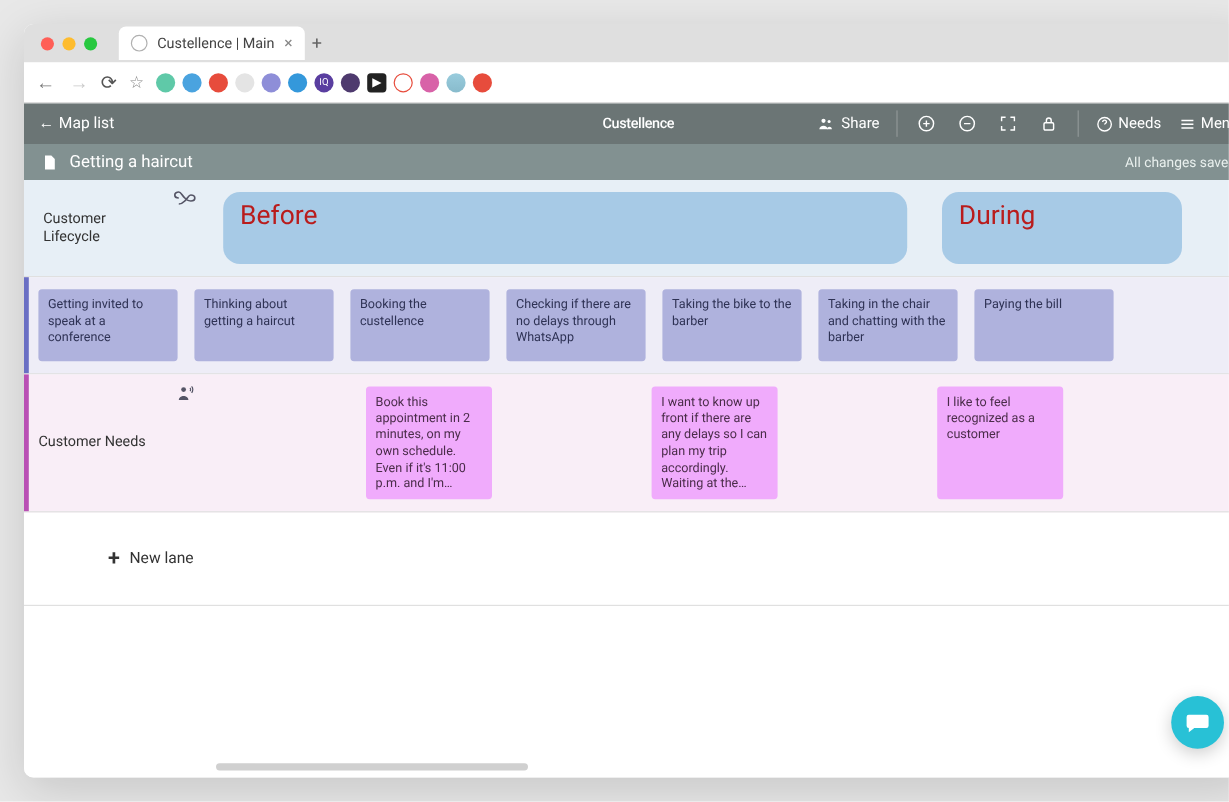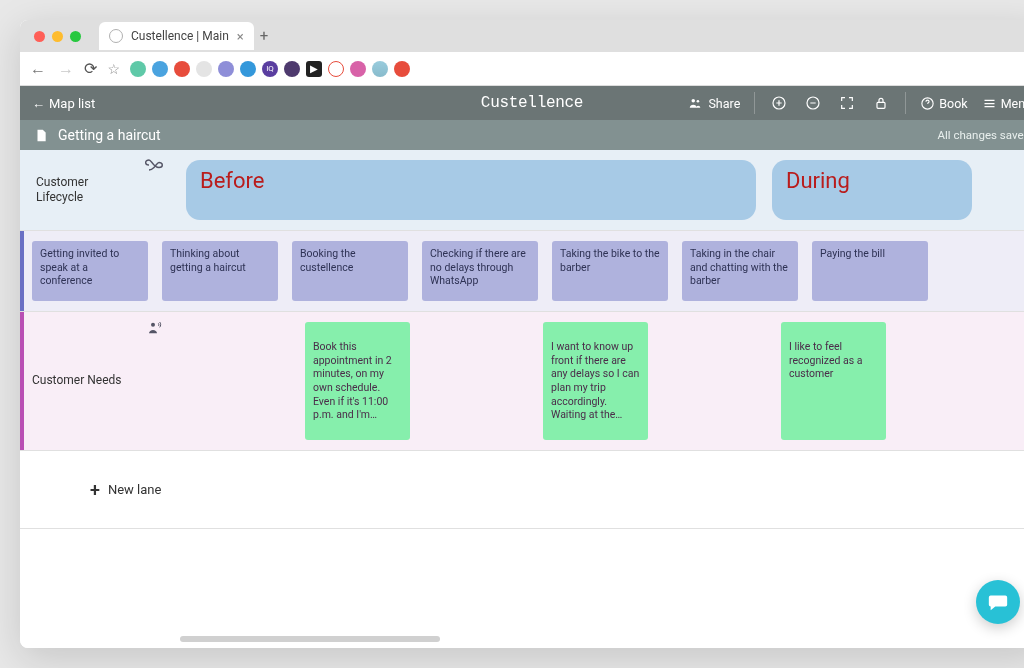--- a/index.html
+++ b/index.html
@@ -20,21 +20,21 @@
 .nav-arrows { display: flex; gap: 12px; color: #777; font-size: 16px; }
 .nav-arrows span { cursor: pointer; }
 .reload { color: #555; cursor: pointer; }
 .url-box { flex: 1; display: flex; align-items: center; font-size: 12.5px; color: #555; gap: 6px; }
 .lock { width: 12px; height: 12px; }
 .ext-icons { display: flex; gap: 6px; align-items: center; }
 .ext-icons .ei { width: 16px; height: 16px; border-radius: 50%; font-size: 10px; display:flex; align-items:center; justify-content:center; color:#fff; }
 .app { flex: 1; display: flex; flex-direction: column; background: #fff; overflow: hidden; }
 .topbar { background: #6b7575; color: #fff; height: 34px; display: flex; align-items: center; padding: 0 12px; font-size: 13px; }
 .back-link { display: flex; align-items: center; gap: 4px; cursor: pointer; }
-.brand { position: absolute; left: 50%; transform: translateX(-50%); font-size: 16px; font-weight: 500; letter-spacing: -0.3px; font-family: Liberation Mono, monospace; }
+.brand { position: absolute; left: 50%; transform: translateX(-50%); font-size: 12px; font-weight: 500; letter-spacing: -0.3px; }
 .topbar-right { margin-left: auto; display: flex; align-items: center; gap: 14px; }
 .share-btn { display: flex; align-items: center; gap: 5px; cursor: pointer; font-size: 12.5px; }
 .divider { width: 1px; height: 22px; background: rgba(255,255,255,0.25); }
 .icon-btn { cursor: pointer; display:flex; align-items:center; justify-content:center; width:20px; height:20px; }
 .icon-btn svg { width:16px; height:16px; stroke:#fff; fill:none; stroke-width:1.8; }
 .titlebar { background: #829191; color: #fff; height: 30px; display: flex; align-items: center; padding: 0 14px; font-size: 14px; }
 .titlebar .doc-icon { margin-right: 10px; }
 .saved-status { margin-left: auto; font-size: 11.5px; color: #e9f0ee; }
 .canvas { flex: 1; overflow: auto; position: relative; }
 .lane { display: flex; border-bottom: 1px solid #e0e0e0; position: relative; }
@@ -44,23 +44,23 @@
 .lane-cards { flex: 1; display: flex; gap: 14px; padding: 10px 12px; }
 .lane.lifecycle { background: #e7eff6; }
 .lane.lifecycle .lane-label { border-left: 4px solid transparent; }
 .lane.activities { background: #eeedf7; }
 .lane.needs { background: #f9eef7; }
 .lane.activities .lane-stripe, .lane.needs .lane-stripe { position:absolute; left:0; top:0; bottom:0; width:4px; }
 .lane.activities .lane-stripe { background:#6a6fc4; }
 .lane.needs .lane-stripe { background:#b94fb4; }
 .phase-card { border-radius: 14px; padding: 8px 14px; font-size: 22px; color: #b91c1c; }
 .phase-before { background: #a7cae6; width: 570px; height: 60px; }
-.phase-during { background: #a7cae6; width: 200px; height: 60px; margin-left:2px;}
+.phase-during { background: #a7cae6; width: 200px; height: 60px; margin-left:15px;}
 .activity-card { background: #afb2dd; border-radius: 3px; width: 116px; min-height: 60px; padding: 6px 8px; font-size: 10.5px; color: #2e3254; line-height: 1.3; }
-.need-card { background: #86efac; border-radius: 3px; width: 105px; min-height: 60px; padding: 18px 8px; font-size: 10.5px; color: #4a2c49; line-height: 1.3; }
+.need-card { background: #f0abfc; border-radius: 3px; width: 105px; min-height: 60px; padding: 6px 8px; font-size: 10.5px; color: #4a2c49; line-height: 1.3; }
 .slot { width: 105px; }
 .new-lane { display: flex; align-items: center; height: 78px; padding-left: 70px; font-size: 13px; color: #333; gap: 8px; cursor: pointer; border-bottom: 1px solid #e0e0e0;}
 .chat-btn { position: absolute; right: 24px; bottom: 24px; width: 44px; height: 44px; background: #28c1d6; border-radius: 50%; display: flex; align-items: center; justify-content: center; cursor: pointer; box-shadow: 0 4px 14px rgba(0,0,0,0.2); }
 .chat-btn svg { width: 22px; height: 22px; fill: #fff; }
 .hscroll { position:absolute; bottom:6px; left:160px; width:260px; height:6px; background:#d0d0d0; border-radius:3px;}
 .menu-btn {display:flex;align-items:center;gap:4px;font-size:12.5px;cursor:pointer;}
 </style>
 </head>
 <body>
 
@@ -145,21 +145,21 @@
               <rect x="6" y="11" width="12" height="9" rx="1.5"></rect>
               <path d="M9 11V8a3 3 0 016 0v3"></path>
             </svg>
           </span>
         <div class="divider"></div>
         <div class="menu-btn">
           <svg width="15" height="15" viewBox="0 0 24 24" stroke="#fff" fill="none" stroke-width="1.8">
               <circle cx="12" cy="12" r="9"></circle>
               <path d="M9.5 9a2.5 2.5 0 015 0c0 1.5-2.5 2-2.5 3.5M12 17h.01"></path>
             </svg>
-          <span>Book</span>
+          <span>Needs</span>
         </div>
         <div class="menu-btn">
           <svg width="15" height="15" viewBox="0 0 24 24" stroke="#fff" stroke-width="2">
               <path d="M4 7h16M4 12h16M4 17h16"></path>
             </svg>
           <span>Menu</span>
         </div>
       </div>
     </div>
 

